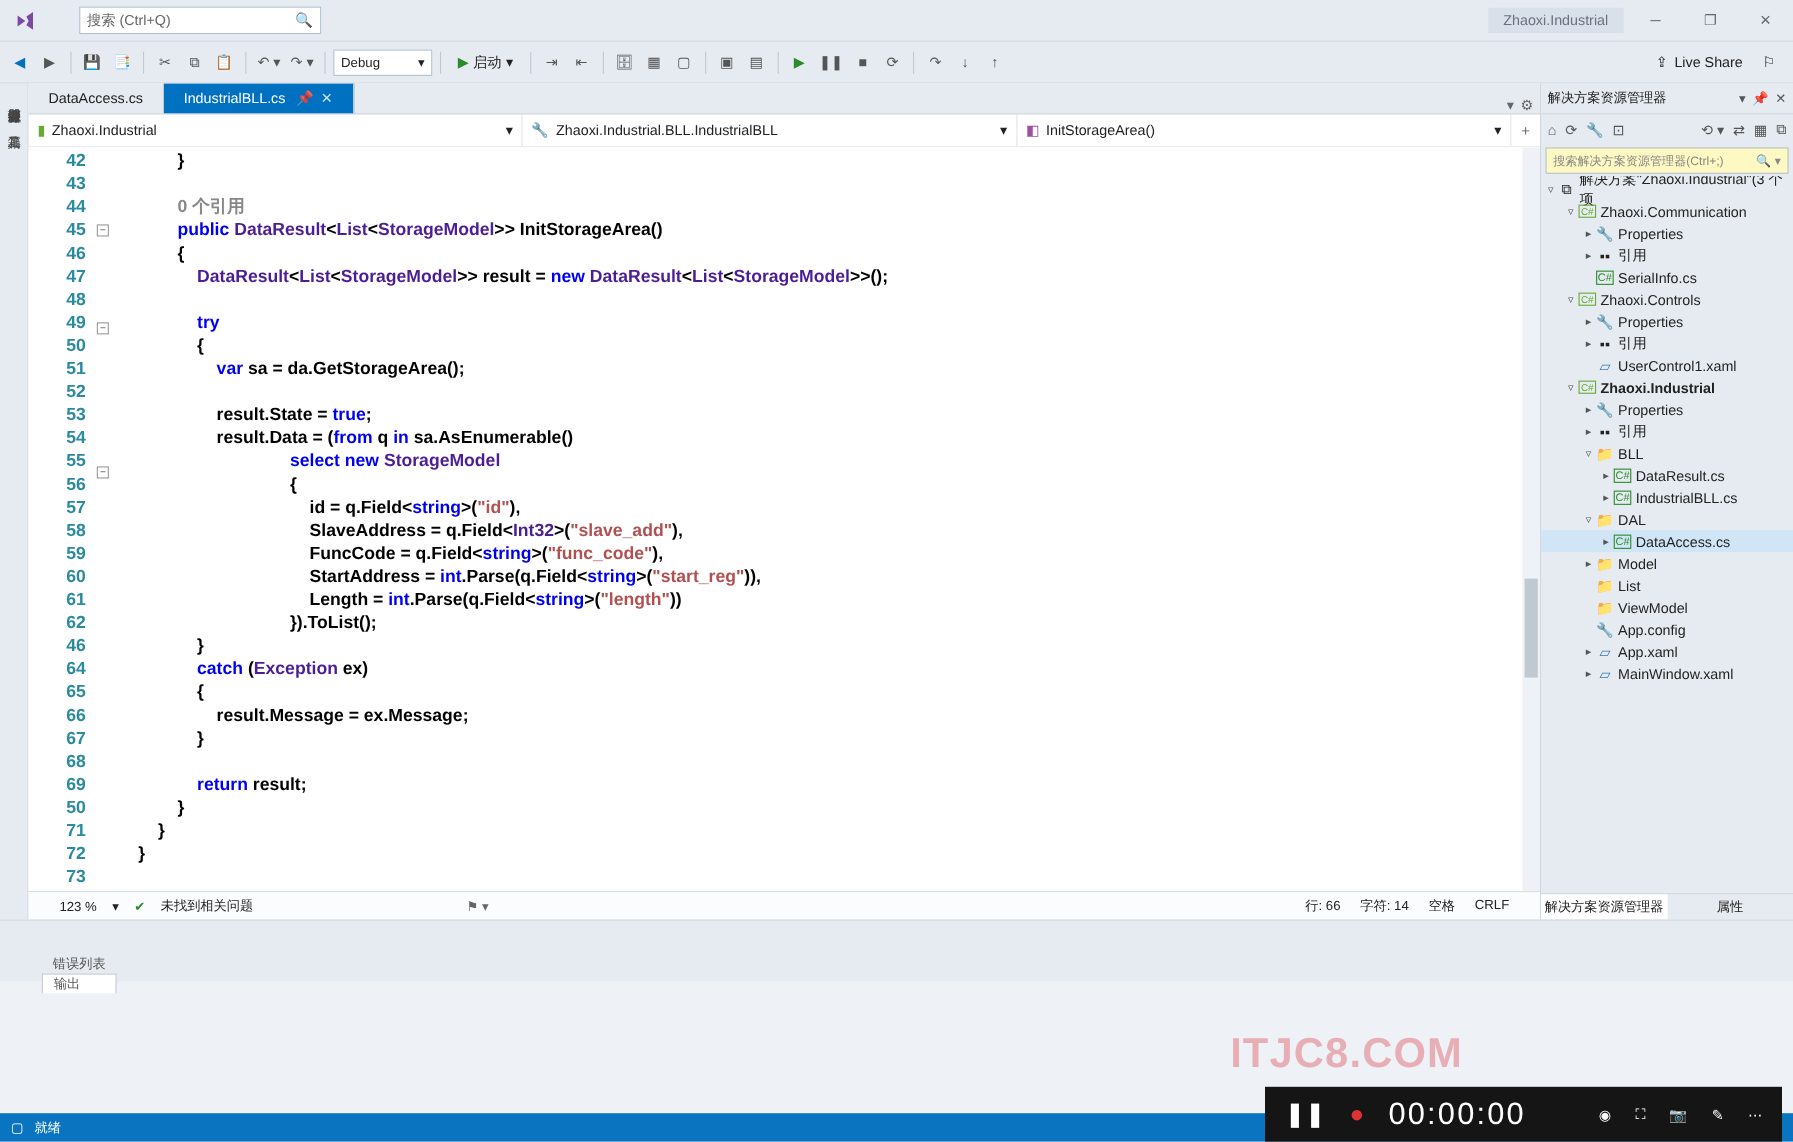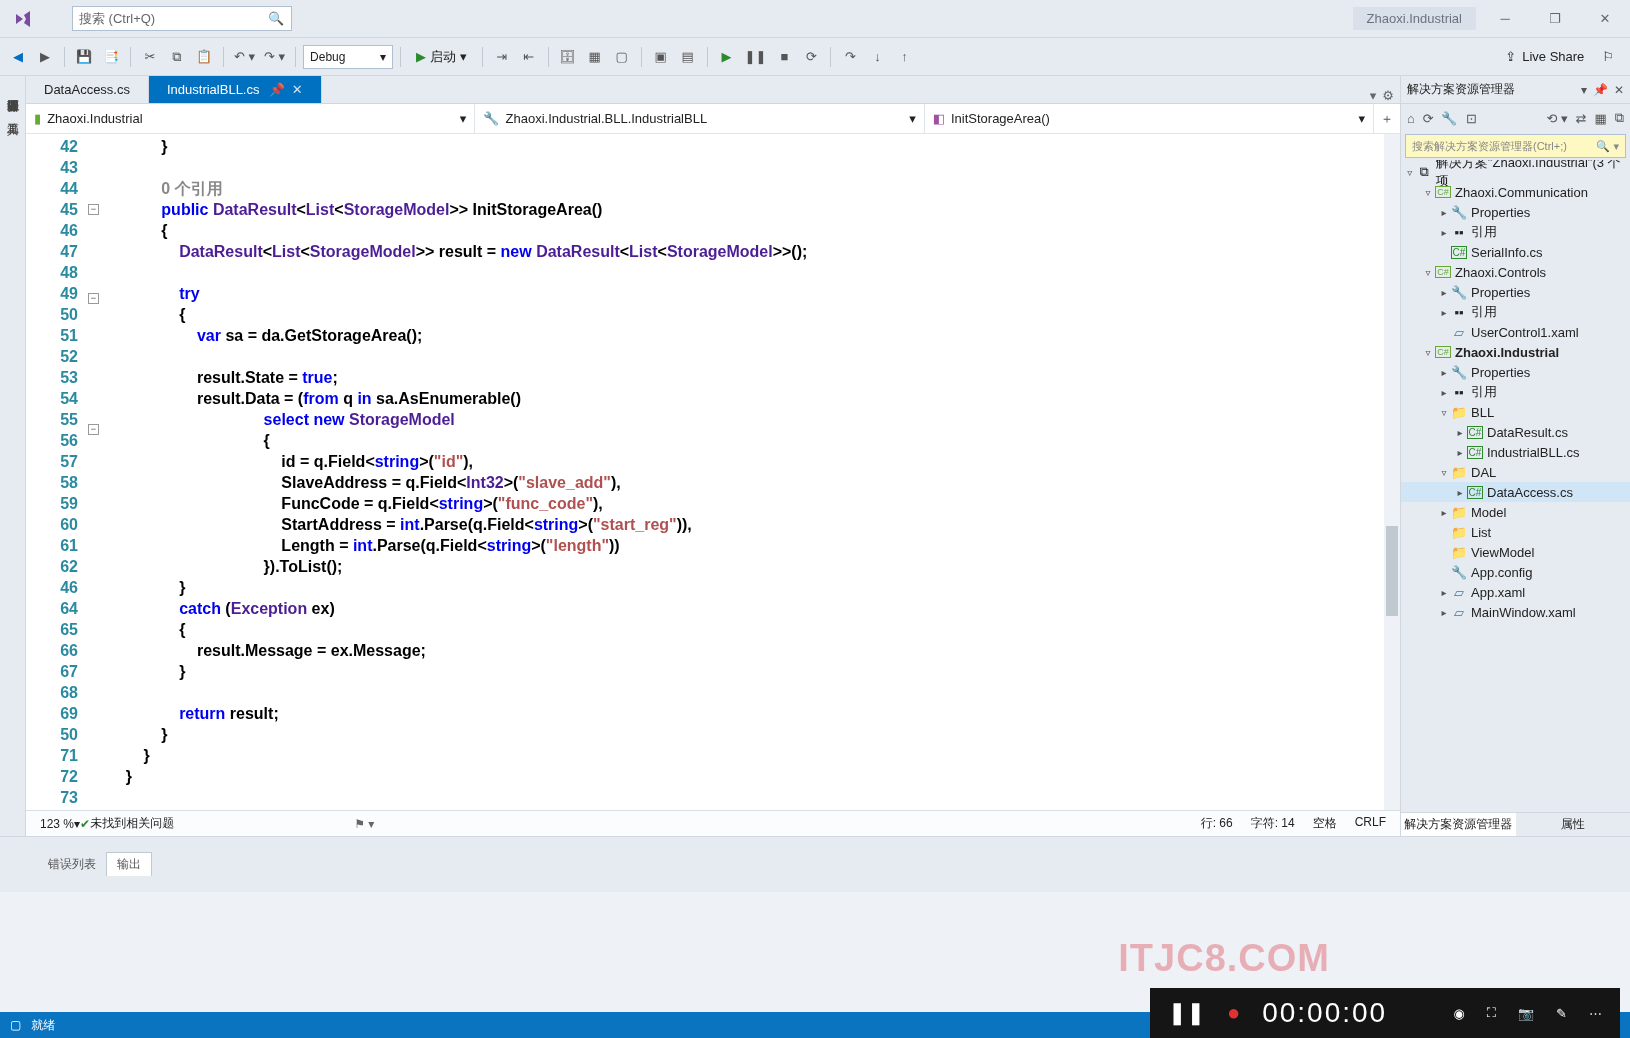--- a/index.html
+++ b/index.html
@@ -50,26 +50,26 @@
 .foldcol { width:20px; font-family:Consolas,monospace; line-height:21px; padding-top:2px; color:#888; }
 .fold { border:1px solid #999; width:11px; height:11px; display:flex; align-items:center; justify-content:center; font-size:9px; margin-top:5px; }
 .code { flex:1; font-family:Consolas,'Courier New',monospace; font-size:16px; line-height:21px; white-space:pre; padding-top:2px; color:#000; }
 .kw{color:#0000f0}.typ{color:#4c1d95}.str{color:#b05050}.cm{color:#888}
 
 
 .vsb { width:16px; background:#eef2f7; position:relative; }
 .thumb { position:absolute; left:2px; right:2px; background:#c0c8d0; }
 
 
-.codestatus { height:26px; border-top:1px solid #d8dee5; display:flex; align-items:center; padding:0 14px; font-size:12px; background:#fbfcfd; }
+.codestatus { height:26px; border-top:1px solid #d8dee5; display:flex; align-items:center; padding:0 28px; font-size:12px; background:#fbfcfd; gap:14px; }
 .codestatus .right{margin-left:auto;display:flex;gap:18px}
 
 
 .bottom-area { height:56px; background:#e6ebf1; border-top:1px solid #d0d7df; position:relative; }
-.bottabs { position:absolute; bottom:16px; left:38px; display:flex; height:24px; }
+.bottabs { position:absolute; bottom:0; left:38px; display:flex; height:24px;flex-direction:column; }
 .bottab { padding:0 10px; font-size:12px; display:flex; align-items:center; color:#555; }
 .bottab.active { background:#fff; border:1px solid #c0c8d0; border-bottom:none; }
 
 
 .rightpanel { width:230px; background:#e6ebf1; border-left:1px solid #d0d7df; display:flex; flex-direction:column; }
 .panelhead { height:28px; background:#e6ebf1; display:flex; align-items:center; padding:0 6px; font-size:12px; border-bottom:1px solid #d0d7df; }
 .panelhead .ctrls{margin-left:auto;display:flex;gap:6px;color:#555}
 .panel-toolbar { height:28px; display:flex; align-items:center; padding:0 6px; gap:8px; color:#555; }
 .panel-search { height:24px; margin:2px 4px; border:1px solid #b0c0d0; background:#fef9c3; display:flex; align-items:center; padding:0 6px; font-size:11px; color:#888; }
 .tree { flex:1; overflow:auto; padding:2px 0; font-size:13px; }

